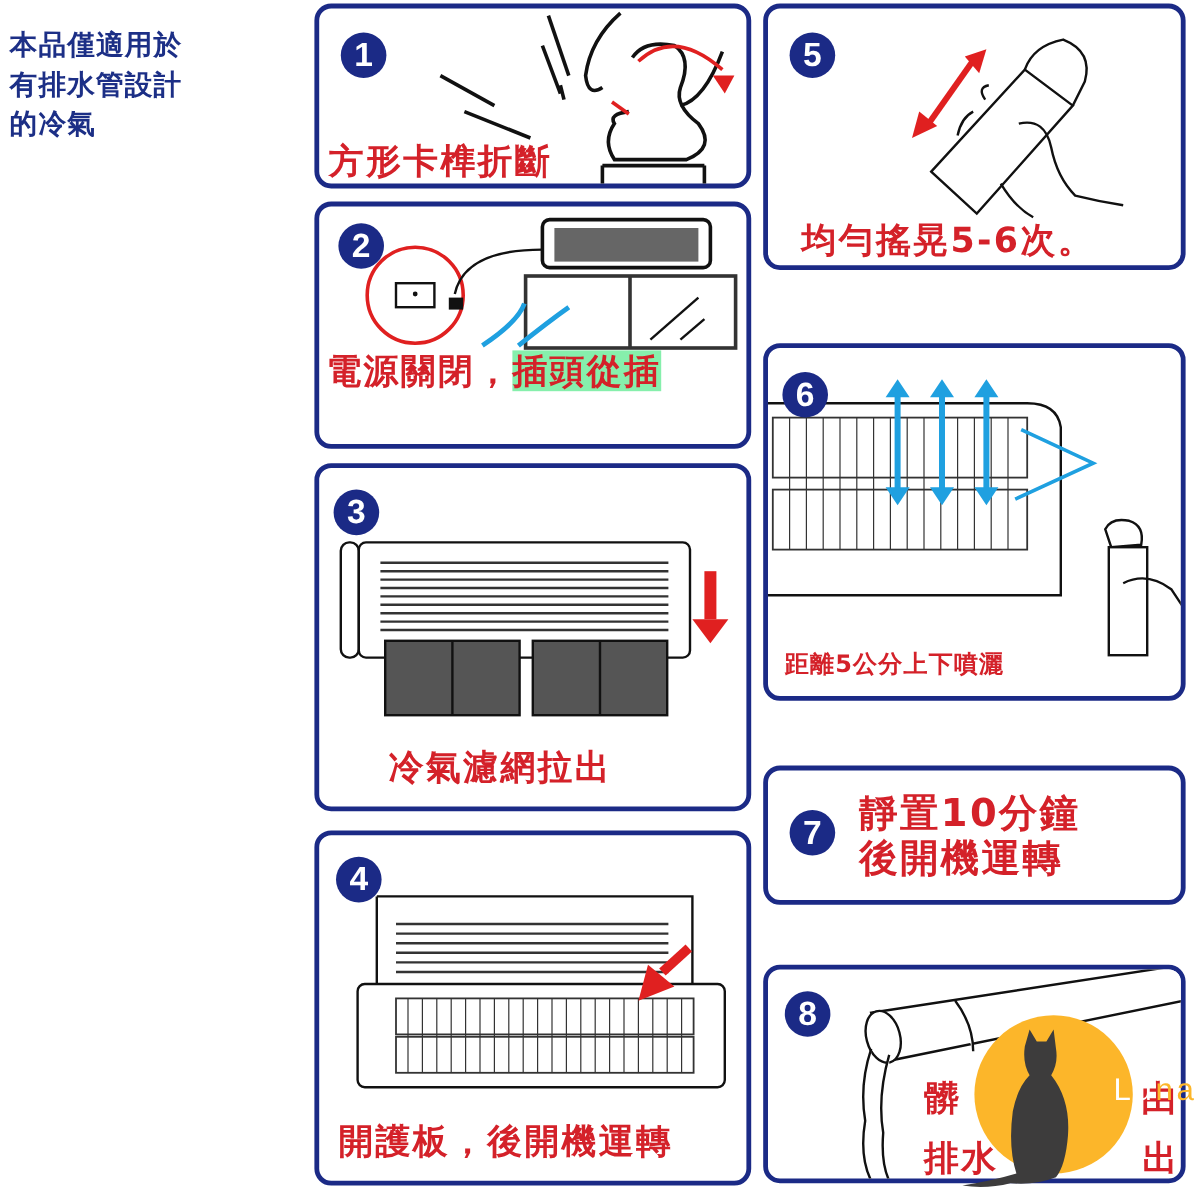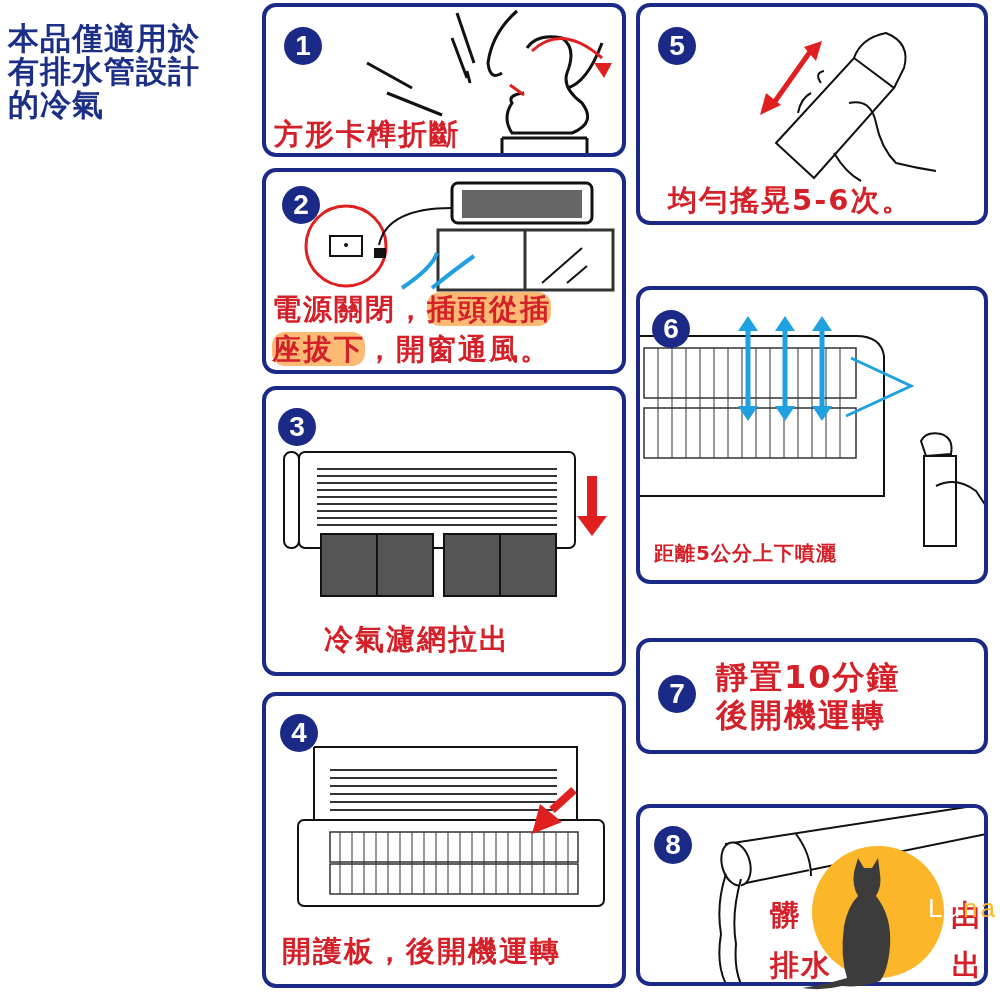--- a/index.html
+++ b/index.html
@@ -1,22 +1,22 @@
 <!DOCTYPE html>
 <html><head>
 <meta charset="utf-8">
 <style>
   html, body { margin:0; padding:0; }
   body { width:1000px; height:1000px; background:#fff; position:relative; overflow:hidden; font-family:"DejaVu Sans", sans-serif; }
-  .intro { position:absolute; left:8px; top:22px; width:250px; color:#1c2f86; font-weight:bold; font-size:31px; line-height:33px; letter-spacing:1px; }
+  .intro { position:absolute; left:8px; top:22px; width:250px; color:#1c2f86; font-weight:bold; font-size:23px; line-height:33px; letter-spacing:1px; }
   .intro div { white-space:nowrap; }
   .panel { position:absolute; border:4px solid #1b2a86; border-radius:14px; background:#fff; box-sizing:border-box; overflow:hidden; }
   .num { position:absolute; width:38px; height:38px; border-radius:50%; background:#1b2a86; color:#fff; font-weight:bold; font-size:28px; line-height:38px; text-align:center; font-family:"Liberation Sans", sans-serif; z-index:3; }
   .cap { position:absolute; color:#d42129; font-weight:bold; font-size:29px; white-space:nowrap; letter-spacing:2px; z-index:3; }
-  .hl { background:#fdba74;border-radius:13px; }
+  .hl { background:#86efac; }
   svg { position:absolute; }
   .wm { position:absolute; left:812px; top:846px; width:132px; height:132px; border-radius:50%; background:#fcb62a; z-index:5; }
   .wm-text { position:absolute; left:900px; top:893px; font-family:"Liberation Sans", sans-serif; font-size:26px; letter-spacing:3px; z-index:6; white-space:nowrap;margin-left:28px; }
   .wm-text .w { color:#fff; } .wm-text .y { color:#fcb62a; }
 </style>
 </head>
 <body>
 
 <div class="intro">
   <div>本品僅適用於</div>
@@ -57,23 +57,20 @@
     <rect x="200" y="22" width="120" height="28" fill="#666"></rect>
     <rect x="176" y="62" width="175" height="60" stroke="#333" stroke-width="3" fill="#fff"></rect>
     <line x1="263" y1="62" x2="263" y2="122" stroke="#333" stroke-width="3"></line>
     <line x1="280" y1="115" x2="320" y2="80" stroke="#111" stroke-width="2"></line>
     <line x1="305" y1="115" x2="325" y2="98" stroke="#111" stroke-width="2"></line>
     <path d="M140 120 Q170 100 175 85" stroke="#1fa0e0" stroke-width="4" fill="none"></path>
     <path d="M170 120 Q195 100 212 88" stroke="#1fa0e0" stroke-width="4" fill="none"></path>
   </svg>
   <div class="cap" style="left:6px;top:118px;">
     <span>電源關閉，</span><span class="hl">插頭從插</span>
-  </div>
-  <div class="cap" style="left:6px;top:158px;">
-    <span class="hl">座拔下</span><span>，開窗通風。</span>
   </div>
 </div>
 
 <div class="panel" style="left:262px;top:386px;width:364px;height:290px;">
   <div class="num" style="left:12px;top:18px;">3</div>
   <svg width="364" height="290" style="left:-4px;top:-4px;">
     <rect x="22" y="66" width="15" height="96" rx="7" stroke="#111" stroke-width="2" fill="#fff"></rect>
     <rect x="37" y="66" width="276" height="96" rx="6" stroke="#111" stroke-width="2" fill="#fff"></rect>
     <g stroke="#333" stroke-width="2">
       <line x1="55" y1="83" x2="295" y2="83"></line>

